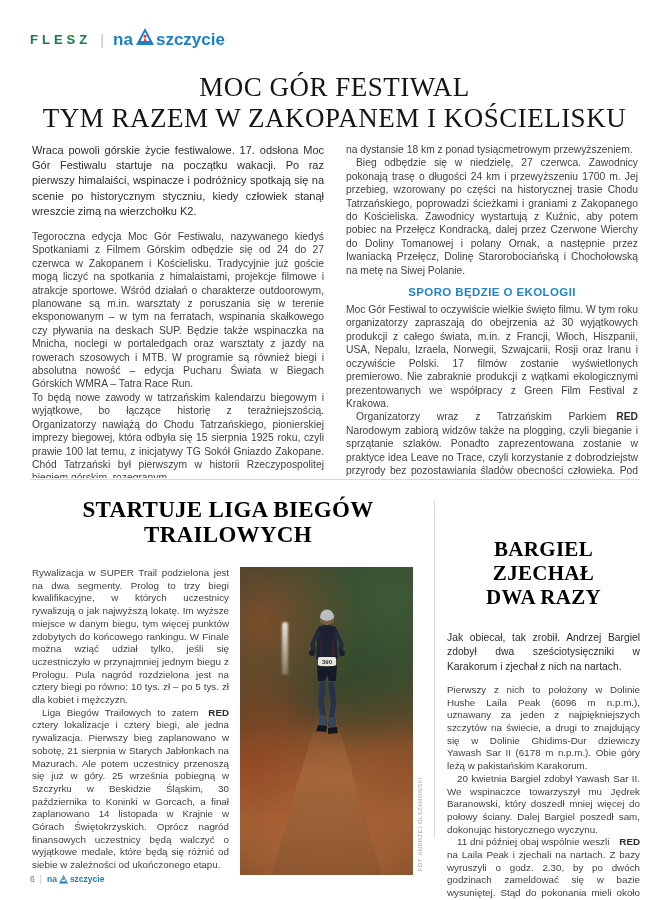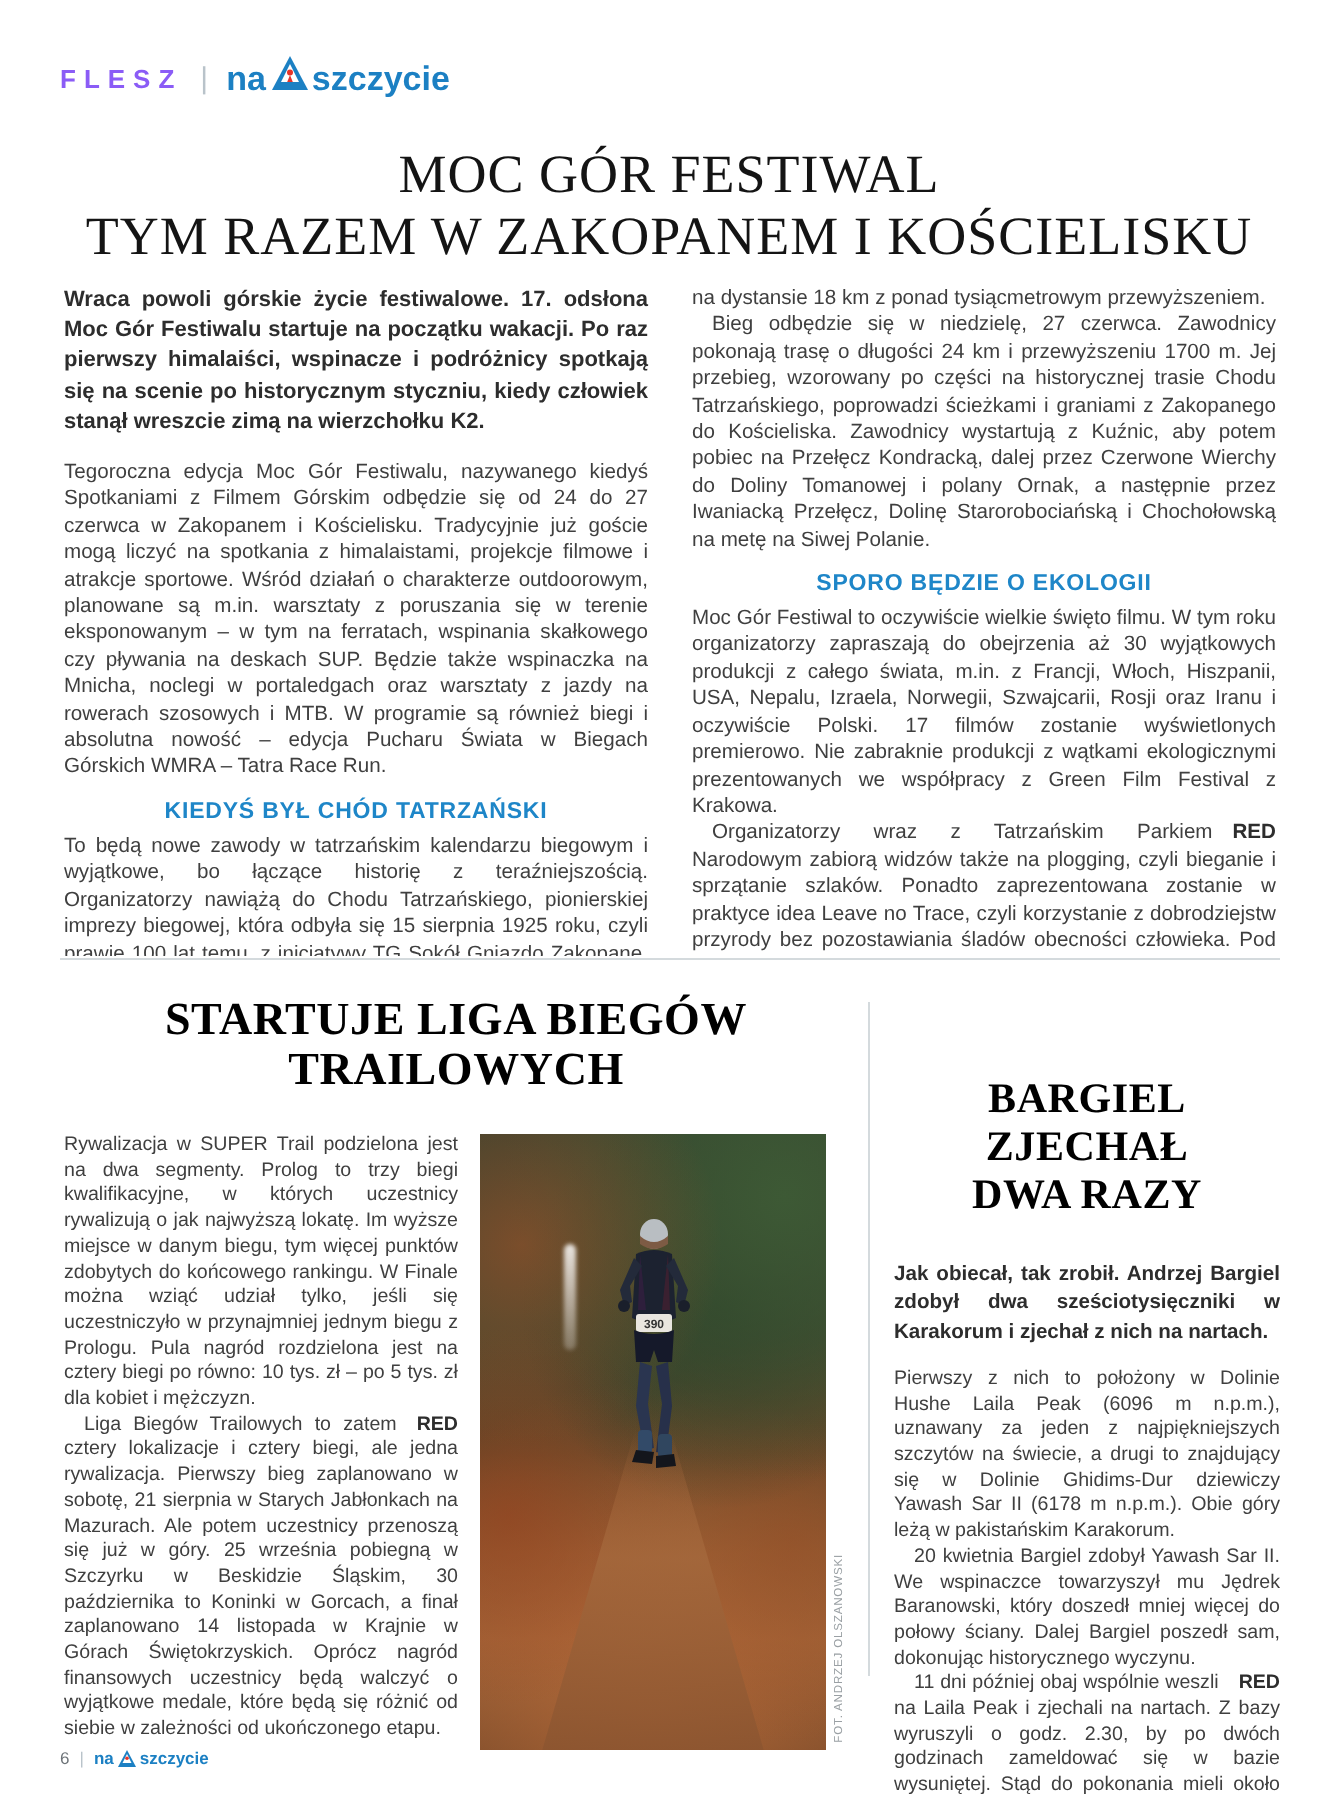--- a/index.html
+++ b/index.html
@@ -5,39 +5,39 @@
   * { margin:0; padding:0; box-sizing:border-box; }
   html,body { background:#ffffff; }
   body {
     width:669px; height:900px; position:relative; overflow:hidden;
     font-family:"Liberation Sans", sans-serif; color:#3a3a3a;
   }
   .page { position:absolute; inset:0; }
 
   
   .header { position:absolute; top:28px; left:30px; display:flex; align-items:center; gap:9px; }
-  .flesz { font-size:13px; font-weight:bold; letter-spacing:4px; color:#8b5cf6; }
+  .flesz { font-size:13px; font-weight:bold; letter-spacing:4px; color:#15803d; }
   .hdr-divider { color:#b9c3ca; font-size:15px; font-weight:300; }
   .brand { display:flex; align-items:center; font-size:17px; font-weight:bold; color:#1c80c3; }
   .brand .na { margin-right:1px; }
   .brand .icon-mtn { margin:0 1px; }
   .footer .brand-sm { display:inline-flex; align-items:center; font-size:8.5px; font-weight:bold; color:#1c80c3; }
 
   
   .main-title {
     position:absolute; top:72px; left:0; right:0; text-align:center;
     font-family:"Liberation Serif", serif; font-weight:normal; color:#141414;
     font-size:27px; line-height:31px; letter-spacing:0.5px;
   }
 
   
   .top-article { position:absolute; top:143px; left:32px; right:31px; height:335px; display:flex; gap:22px; overflow:hidden; }
   .col { flex:1; }
   p.body { font-size:10.3px; line-height:13.4px; text-align:justify; color:#3f3f3f; }
-  p.lead { font-size:11px; line-height:15.2px; font-weight:bold; text-align:justify; color:#2d2d2d; margin-bottom:11px; }
+  p.lead { font-size:11px; line-height:15.2px; font-weight:normal; text-align:justify; color:#2d2d2d; margin-bottom:11px; }
   p.indent { text-indent:10px; }
   .subhead {
     text-align:center; color:#1e86c8; font-weight:bold; font-size:11.5px;
     letter-spacing:0.4px; margin:9px 0 5px;
   }
   .byline { float:right; font-weight:bold; color:#2d2d2d; }
 
   
   .rule { position:absolute; top:479px; left:30px; right:29px; height:1px; background:#d4dadd; }
   .bottom { position:absolute; top:497px; left:32px; right:25px; bottom:32px; display:flex; }
@@ -116,21 +116,20 @@
 
   <div class="main-title">
     <div>MOC GÓR FESTIWAL</div>
     <div>TYM RAZEM W ZAKOPANEM I KOŚCIELISKU</div>
   </div>
 
   <div class="top-article">
     <div class="col">
       <p class="lead">Wraca powoli górskie życie festiwalowe. 17. odsłona Moc Gór Festiwalu startuje na początku wakacji. Po raz pierwszy himalaiści, wspinacze i podróżnicy spotkają się na scenie po historycznym styczniu, kiedy człowiek stanął wreszcie zimą na wierzchołku K2.</p>
       <p class="body">Tegoroczna edycja Moc Gór Festiwalu, nazywanego kiedyś Spotkaniami z Filmem Górskim odbędzie się od 24 do 27 czerwca w Zakopanem i Kościelisku. Tradycyjnie już goście mogą liczyć na spotkania z himalaistami, projekcje filmowe i atrakcje sportowe. Wśród działań o charakterze outdoorowym, planowane są m.in. warsztaty z poruszania się w terenie eksponowanym – w tym na ferratach, wspinania skałkowego czy pływania na deskach SUP. Będzie także wspinaczka na Mnicha, noclegi w portaledgach oraz warsztaty z jazdy na rowerach szosowych i MTB. W programie są również biegi i absolutna nowość – edycja Pucharu Świata w Biegach Górskich WMRA – Tatra Race Run.</p>
-      <div class="subhead">KIEDYŚ BYŁ CHÓD TATRZAŃSKI</div>
       <p class="body">To będą nowe zawody w tatrzańskim kalendarzu biegowym i wyjątkowe, bo łączące historię z teraźniejszością. Organizatorzy nawiążą do Chodu Tatrzańskiego, pionierskiej imprezy biegowej, która odbyła się 15 sierpnia 1925 roku, czyli prawie 100 lat temu, z inicjatywy TG Sokół Gniazdo Zakopane. Chód Tatrzański był pierwszym w historii Rzeczypospolitej biegiem górskim, rozegranym</p>
     </div>
     <div class="col">
       <p class="body">na dystansie 18 km z ponad tysiącmetrowym przewyższeniem.</p>
       <p class="body indent">Bieg odbędzie się w niedzielę, 27 czerwca. Zawodnicy pokonają trasę o długości 24 km i przewyższeniu 1700 m. Jej przebieg, wzorowany po części na historycznej trasie Chodu Tatrzańskiego, poprowadzi ścieżkami i graniami z Zakopanego do Kościeliska. Zawodnicy wystartują z Kuźnic, aby potem pobiec na Przełęcz Kondracką, dalej przez Czerwone Wierchy do Doliny Tomanowej i polany Ornak, a następnie przez Iwaniacką Przełęcz, Dolinę Starorobociańską i Chochołowską na metę na Siwej Polanie.</p>
       <div class="subhead">SPORO BĘDZIE O EKOLOGII</div>
       <p class="body">Moc Gór Festiwal to oczywiście wielkie święto filmu. W tym roku organizatorzy zapraszają do obejrzenia aż 30 wyjątkowych produkcji z całego świata, m.in. z Francji, Włoch, Hiszpanii, USA, Nepalu, Izraela, Norwegii, Szwajcarii, Rosji oraz Iranu i oczywiście Polski. 17 filmów zostanie wyświetlonych premierowo. Nie zabraknie produkcji z wątkami ekologicznymi prezentowanych we współpracy z Green Film Festival z Krakowa.</p>
       <p class="body indent">
         <span class="byline">RED</span>
         <span>Organizatorzy wraz z Tatrzańskim Parkiem Narodowym zabiorą widzów także na plogging, czyli bieganie i sprzątanie szlaków. Ponadto zaprezentowana zostanie w praktyce idea Leave no Trace, czyli korzystanie z dobrodziejstw przyrody bez pozostawiania śladów obecności człowieka. Pod Tatrami zapowiada się zatem kolejne wyjątkowe święto górskiej społeczności.</span>

